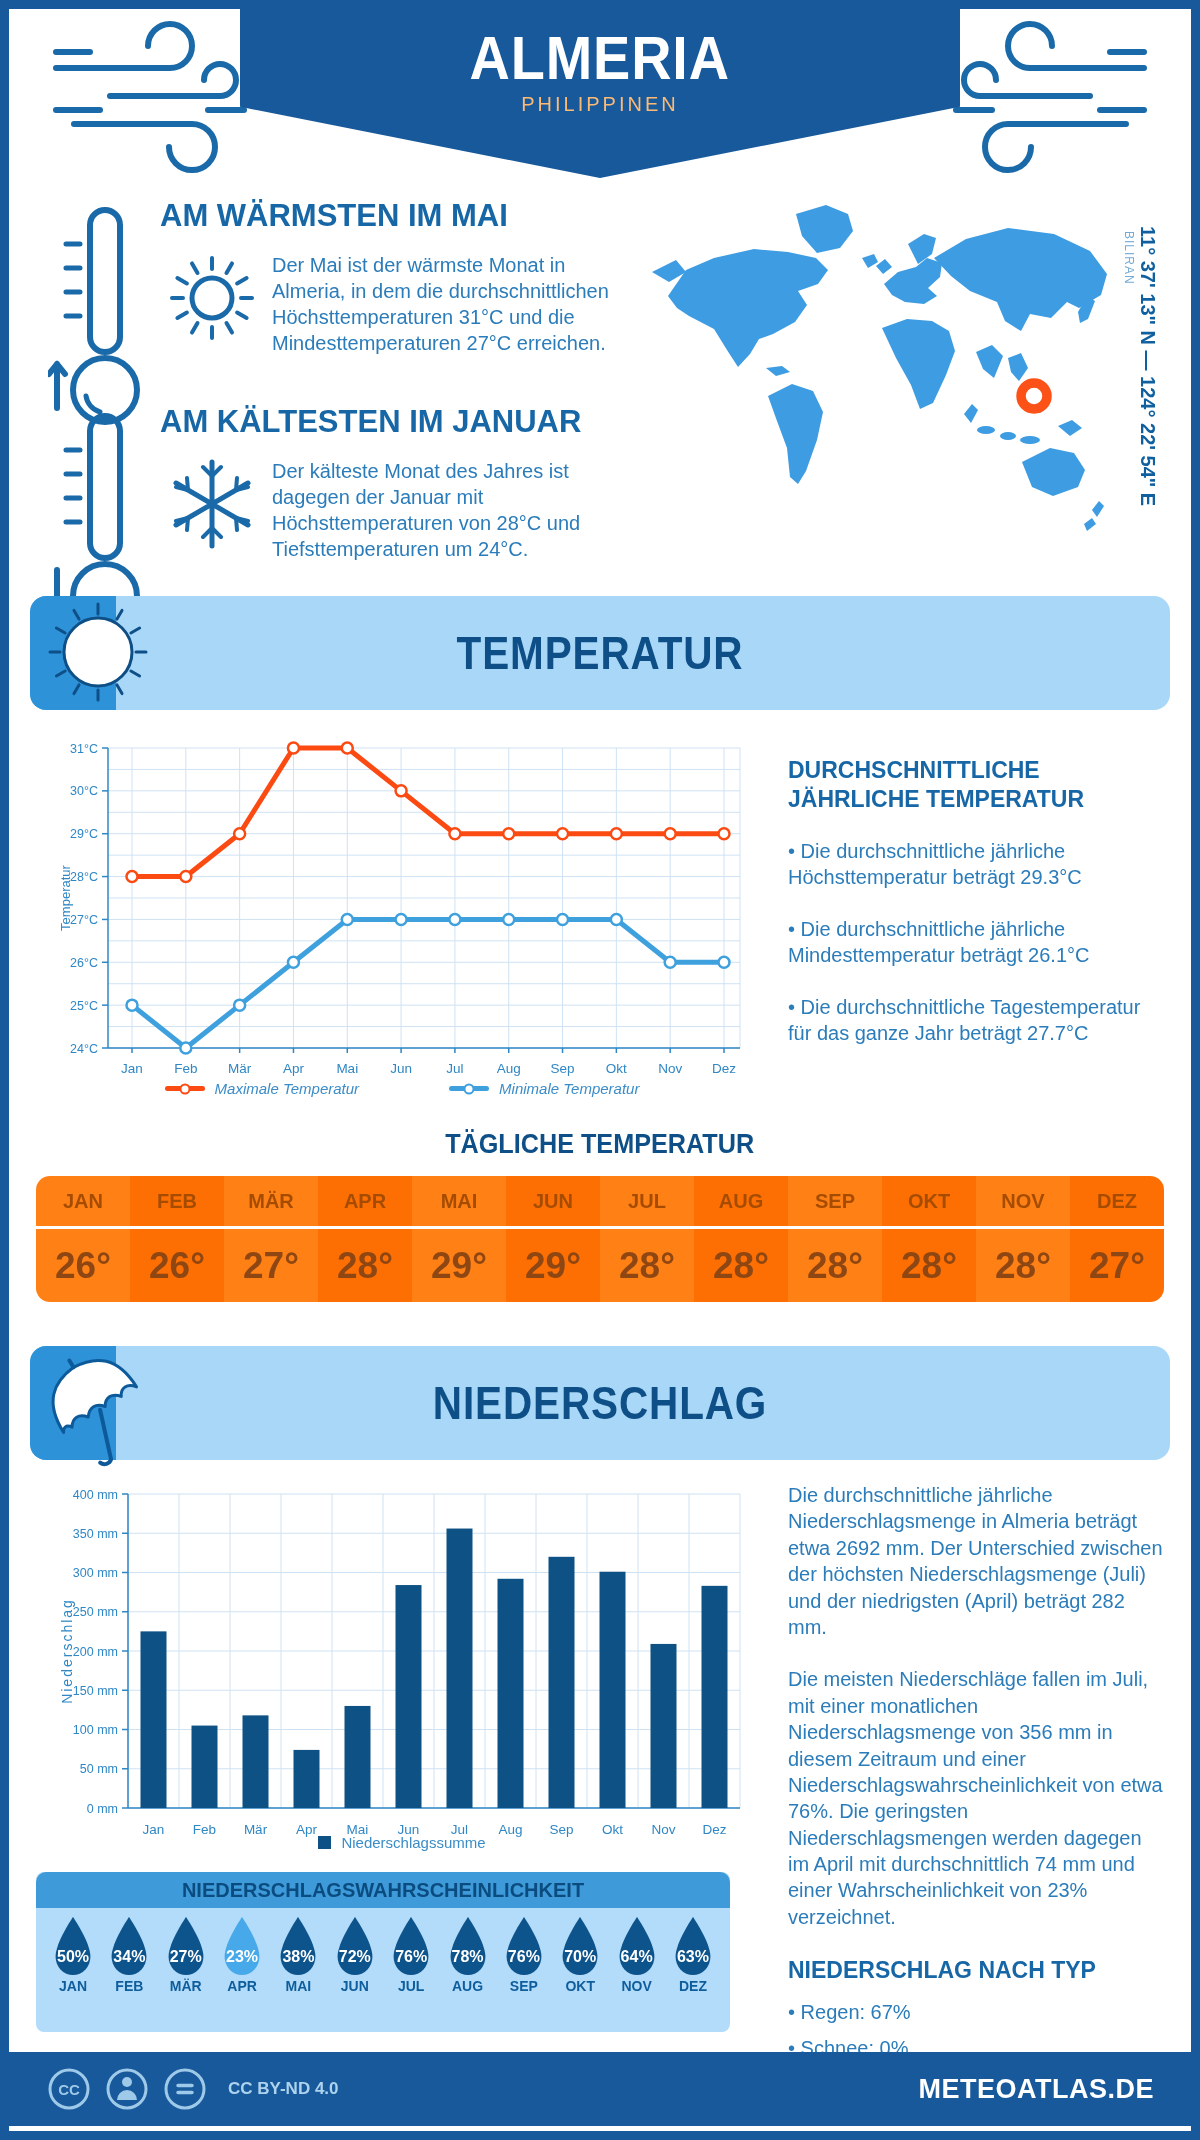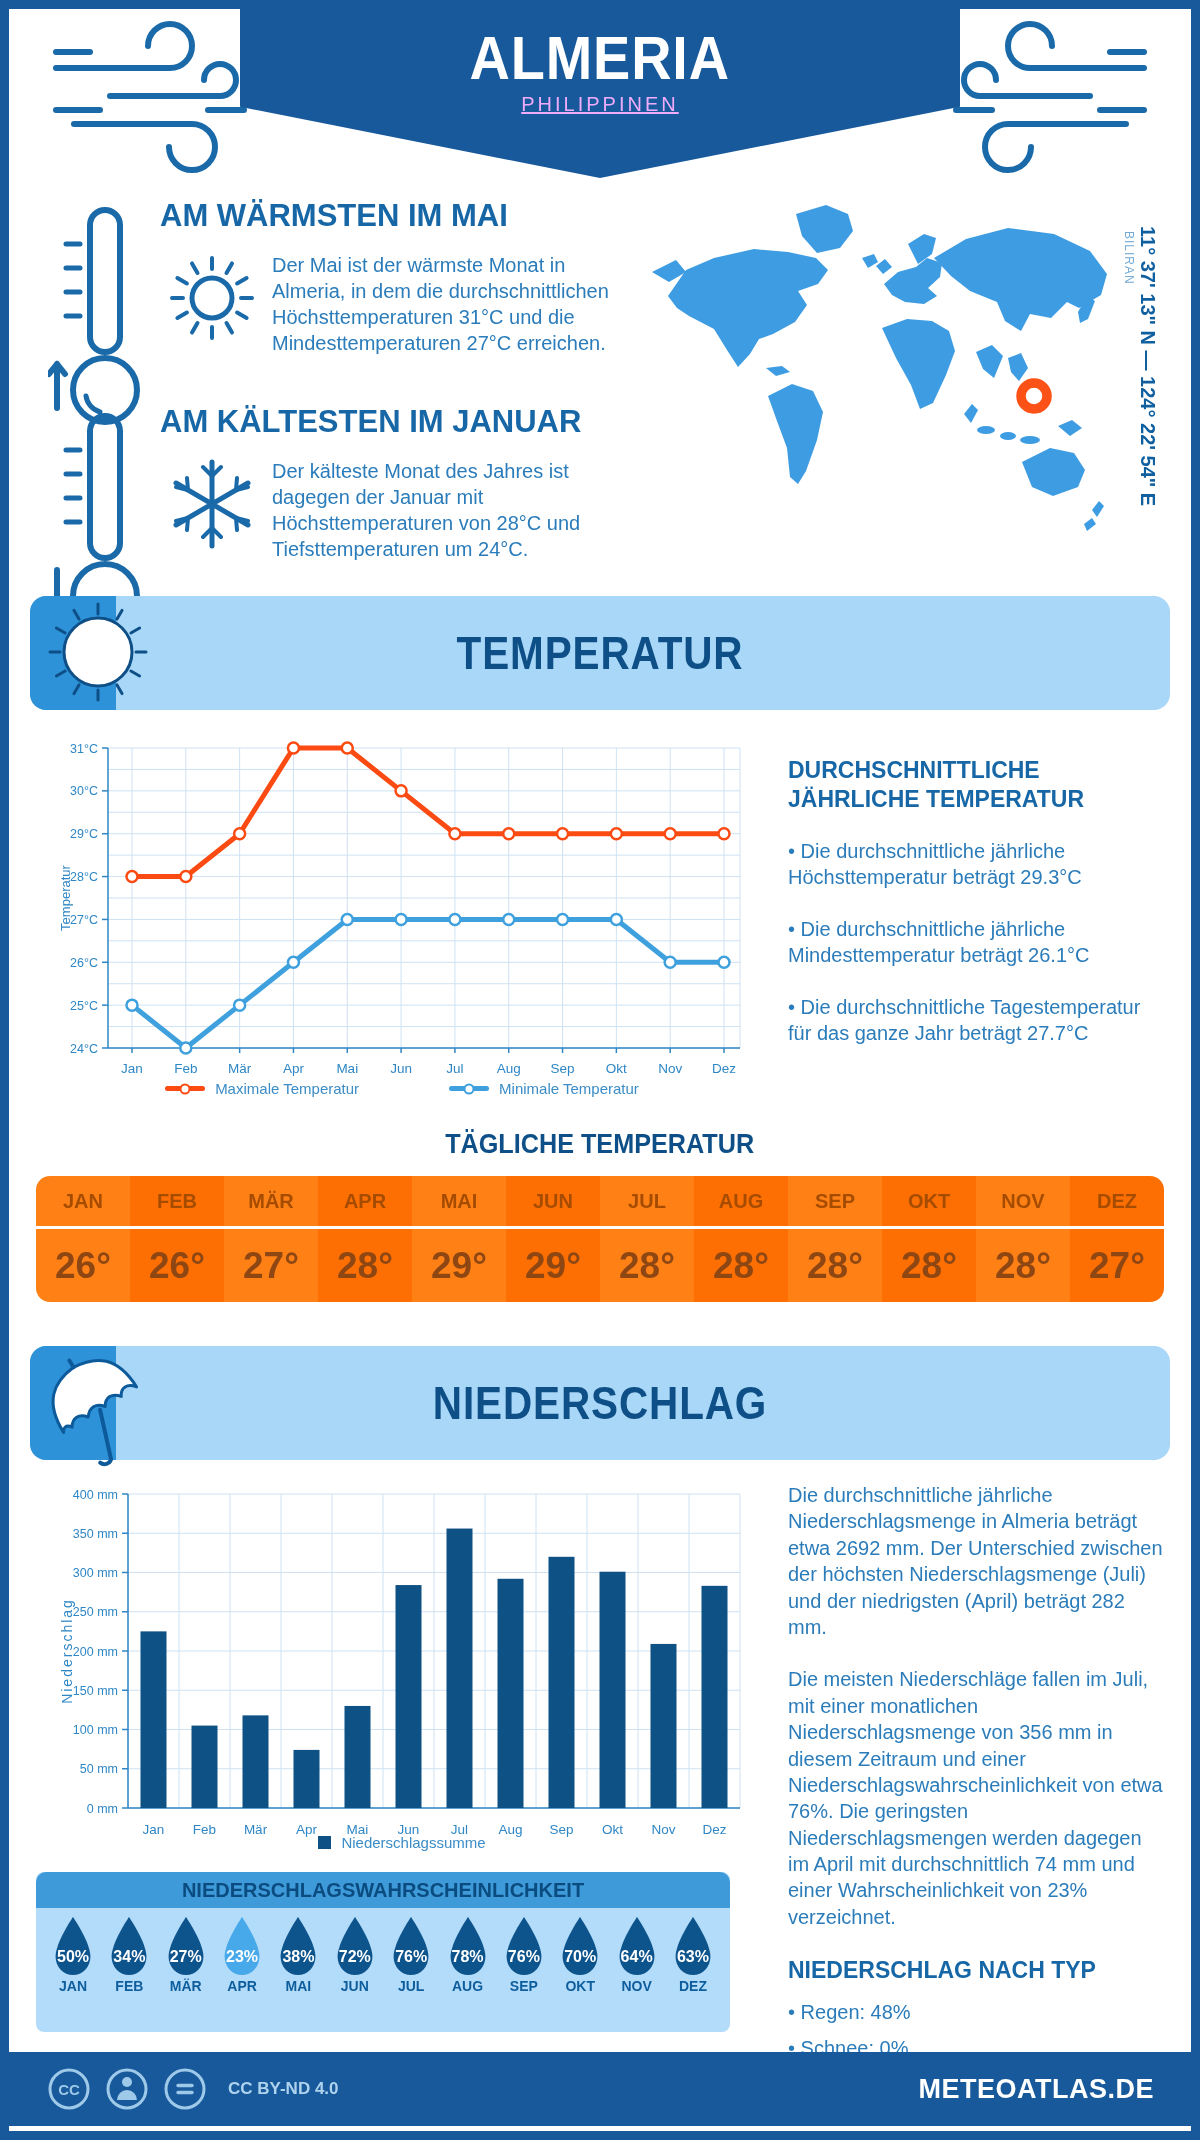--- a/index.html
+++ b/index.html
@@ -4,21 +4,21 @@
 <style>
   html,body{margin:0;padding:0;background:#fff;font-family:"Liberation Sans",sans-serif;}
   .page{position:relative;width:1200px;height:2140px;background:#fff;overflow:hidden;}
   .frame{position:absolute;inset:0;border:9px solid #17599b;pointer-events:none;z-index:40;}
 
   
   .banner-top{position:absolute;left:240px;top:0;width:720px;height:178px;background:#17599b;
     clip-path:polygon(0 0,100% 0,100% 60%,50% 100%,0 60%);text-align:center;color:#fff;z-index:5;}
   .banner-top h1{margin:22px 0 0;font-size:62px;font-weight:bold;letter-spacing:1px;}
   .banner-top h1 span{display:inline-block;transform:scaleX(.9);}
-  .banner-top .sub{font-size:20px;letter-spacing:3px;margin-top:0;color:#f0abfc;text-decoration:underline;}
+  .banner-top .sub{font-size:20px;letter-spacing:3px;margin-top:0;color:#fdba74;}
   .wind{position:absolute;top:12px;}
   .wind.left{left:40px;}
   .wind.right{right:40px;transform:scaleX(-1);}
 
   
   .hl{position:absolute;left:48px;width:585px;display:flex;}
   .hl .thermo{flex:0 0 112px;}
   .hl .content h2{font-size:31px;color:#1767a7;margin:0 0 10px;}
   .hl .row{display:flex;}
   .hl .mini{flex:0 0 104px;padding-top:4px;}
@@ -36,21 +36,21 @@
   .sec .ticon{position:absolute;z-index:2;}
   .sec h2{position:absolute;left:0;right:0;top:50%;transform:translateY(-50%);text-align:center;margin:0;
     font-size:46px;font-weight:bold;color:#0d4f86;}
   .sec h2 span{display:inline-block;transform:scaleX(.88);letter-spacing:1px;}
 
   .chart{position:absolute;left:56px;}
   #tempChart{top:736px;}
   #precChart{top:1480px;}
 
   .tlegend{position:absolute;left:56px;top:1080px;width:692px;display:flex;justify-content:center;gap:90px;}
-  .titem{display:flex;align-items:center;gap:10px;font-size:15px;color:#3b8cc7;}
+  .titem{display:flex;align-items:center;gap:10px;font-size:15px;color:#3b8cc7;font-style:italic;}
   .tmark{position:relative;width:40px;height:5px;border-radius:3px;display:inline-block;}
   .tdot{position:absolute;left:50%;top:50%;transform:translate(-50%,-50%);width:7px;height:7px;background:#fff;
     border:2.5px solid #000;border-radius:50%;}
 
   .rcol{position:absolute;left:788px;width:380px;color:#2b7cba;}
   #tcol{top:740px;margin-top:16px;}
   #pcol{top:1482px;}
   .rcol h3{font-size:23px;color:#1767a7;margin:0 0 24px;line-height:1.25;}
   .rcol p.b{font-size:20px;line-height:1.3;margin:0 0 26px;}
   .rcol p.b::before{content:"• ";}
@@ -454,21 +454,21 @@
     </svg>
   <div class="plegend">
     <span class="psq" style="background: rgb(13, 81, 133);"></span>
     <span>Niederschlagssumme</span>
   </div>
 
   <div class="rcol" id="pcol">
     <p class="t">Die durchschnittliche jährliche Niederschlagsmenge in Almeria beträgt etwa 2692 mm. Der Unterschied zwischen der höchsten Niederschlagsmenge (Juli) und der niedrigsten (April) beträgt 282 mm.</p>
     <p class="t">Die meisten Niederschläge fallen im Juli, mit einer monatlichen Niederschlagsmenge von 356 mm in diesem Zeitraum und einer Niederschlagswahrscheinlichkeit von etwa 76%. Die geringsten Niederschlagsmengen werden dagegen im April mit durchschnittlich 74 mm und einer Wahrscheinlichkeit von 23% verzeichnet.</p>
     <h3>NIEDERSCHLAG NACH TYP</h3>
-    <p class="b2">Regen: 48%</p>
+    <p class="b2">Regen: 67%</p>
     <p class="b2">Schnee: 0%</p>
   </div>
 
   <div class="prob">
     <div class="ph">NIEDERSCHLAGSWAHRSCHEINLICHKEIT</div>
     <div class="drops">
         <div class="drop">
           <svg width="46" height="60" viewBox="0 0 46 62">
             <path d="M23,1 C23,1 5,27 5,42 a18,19 0 0 0 36,0 C41,27 23,1 23,1 Z" fill="#0d538c"></path>
           </svg>

